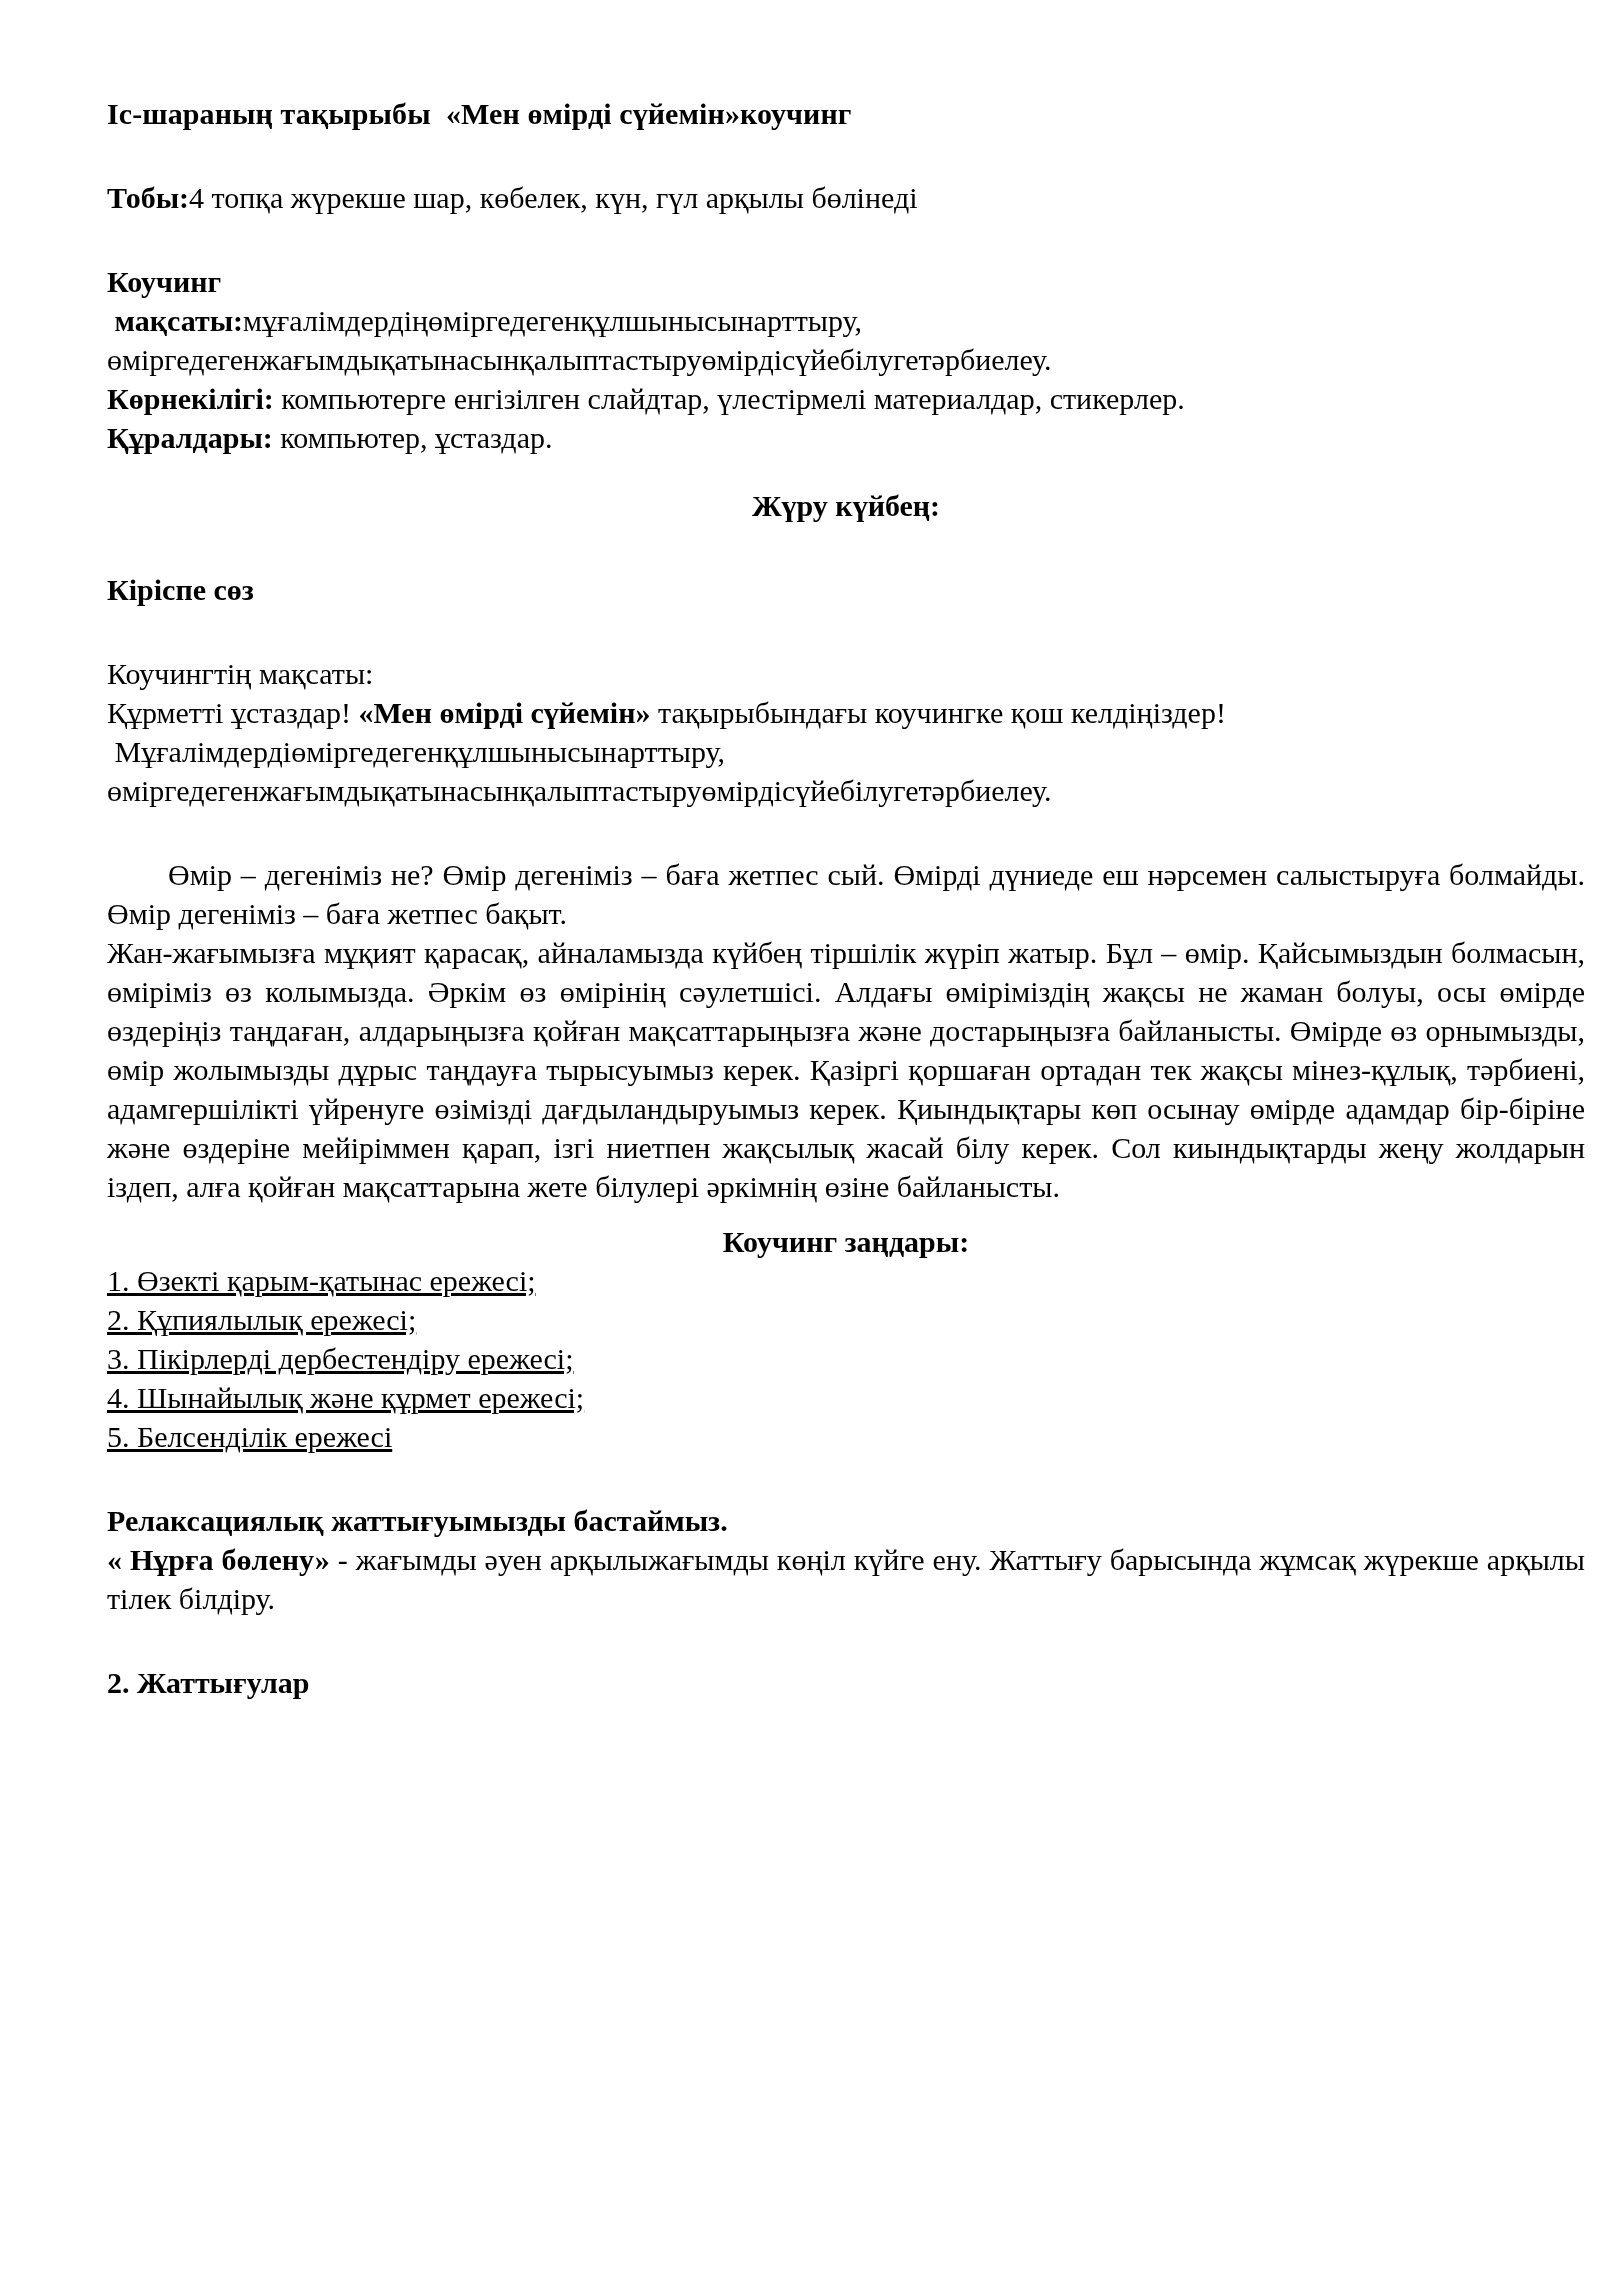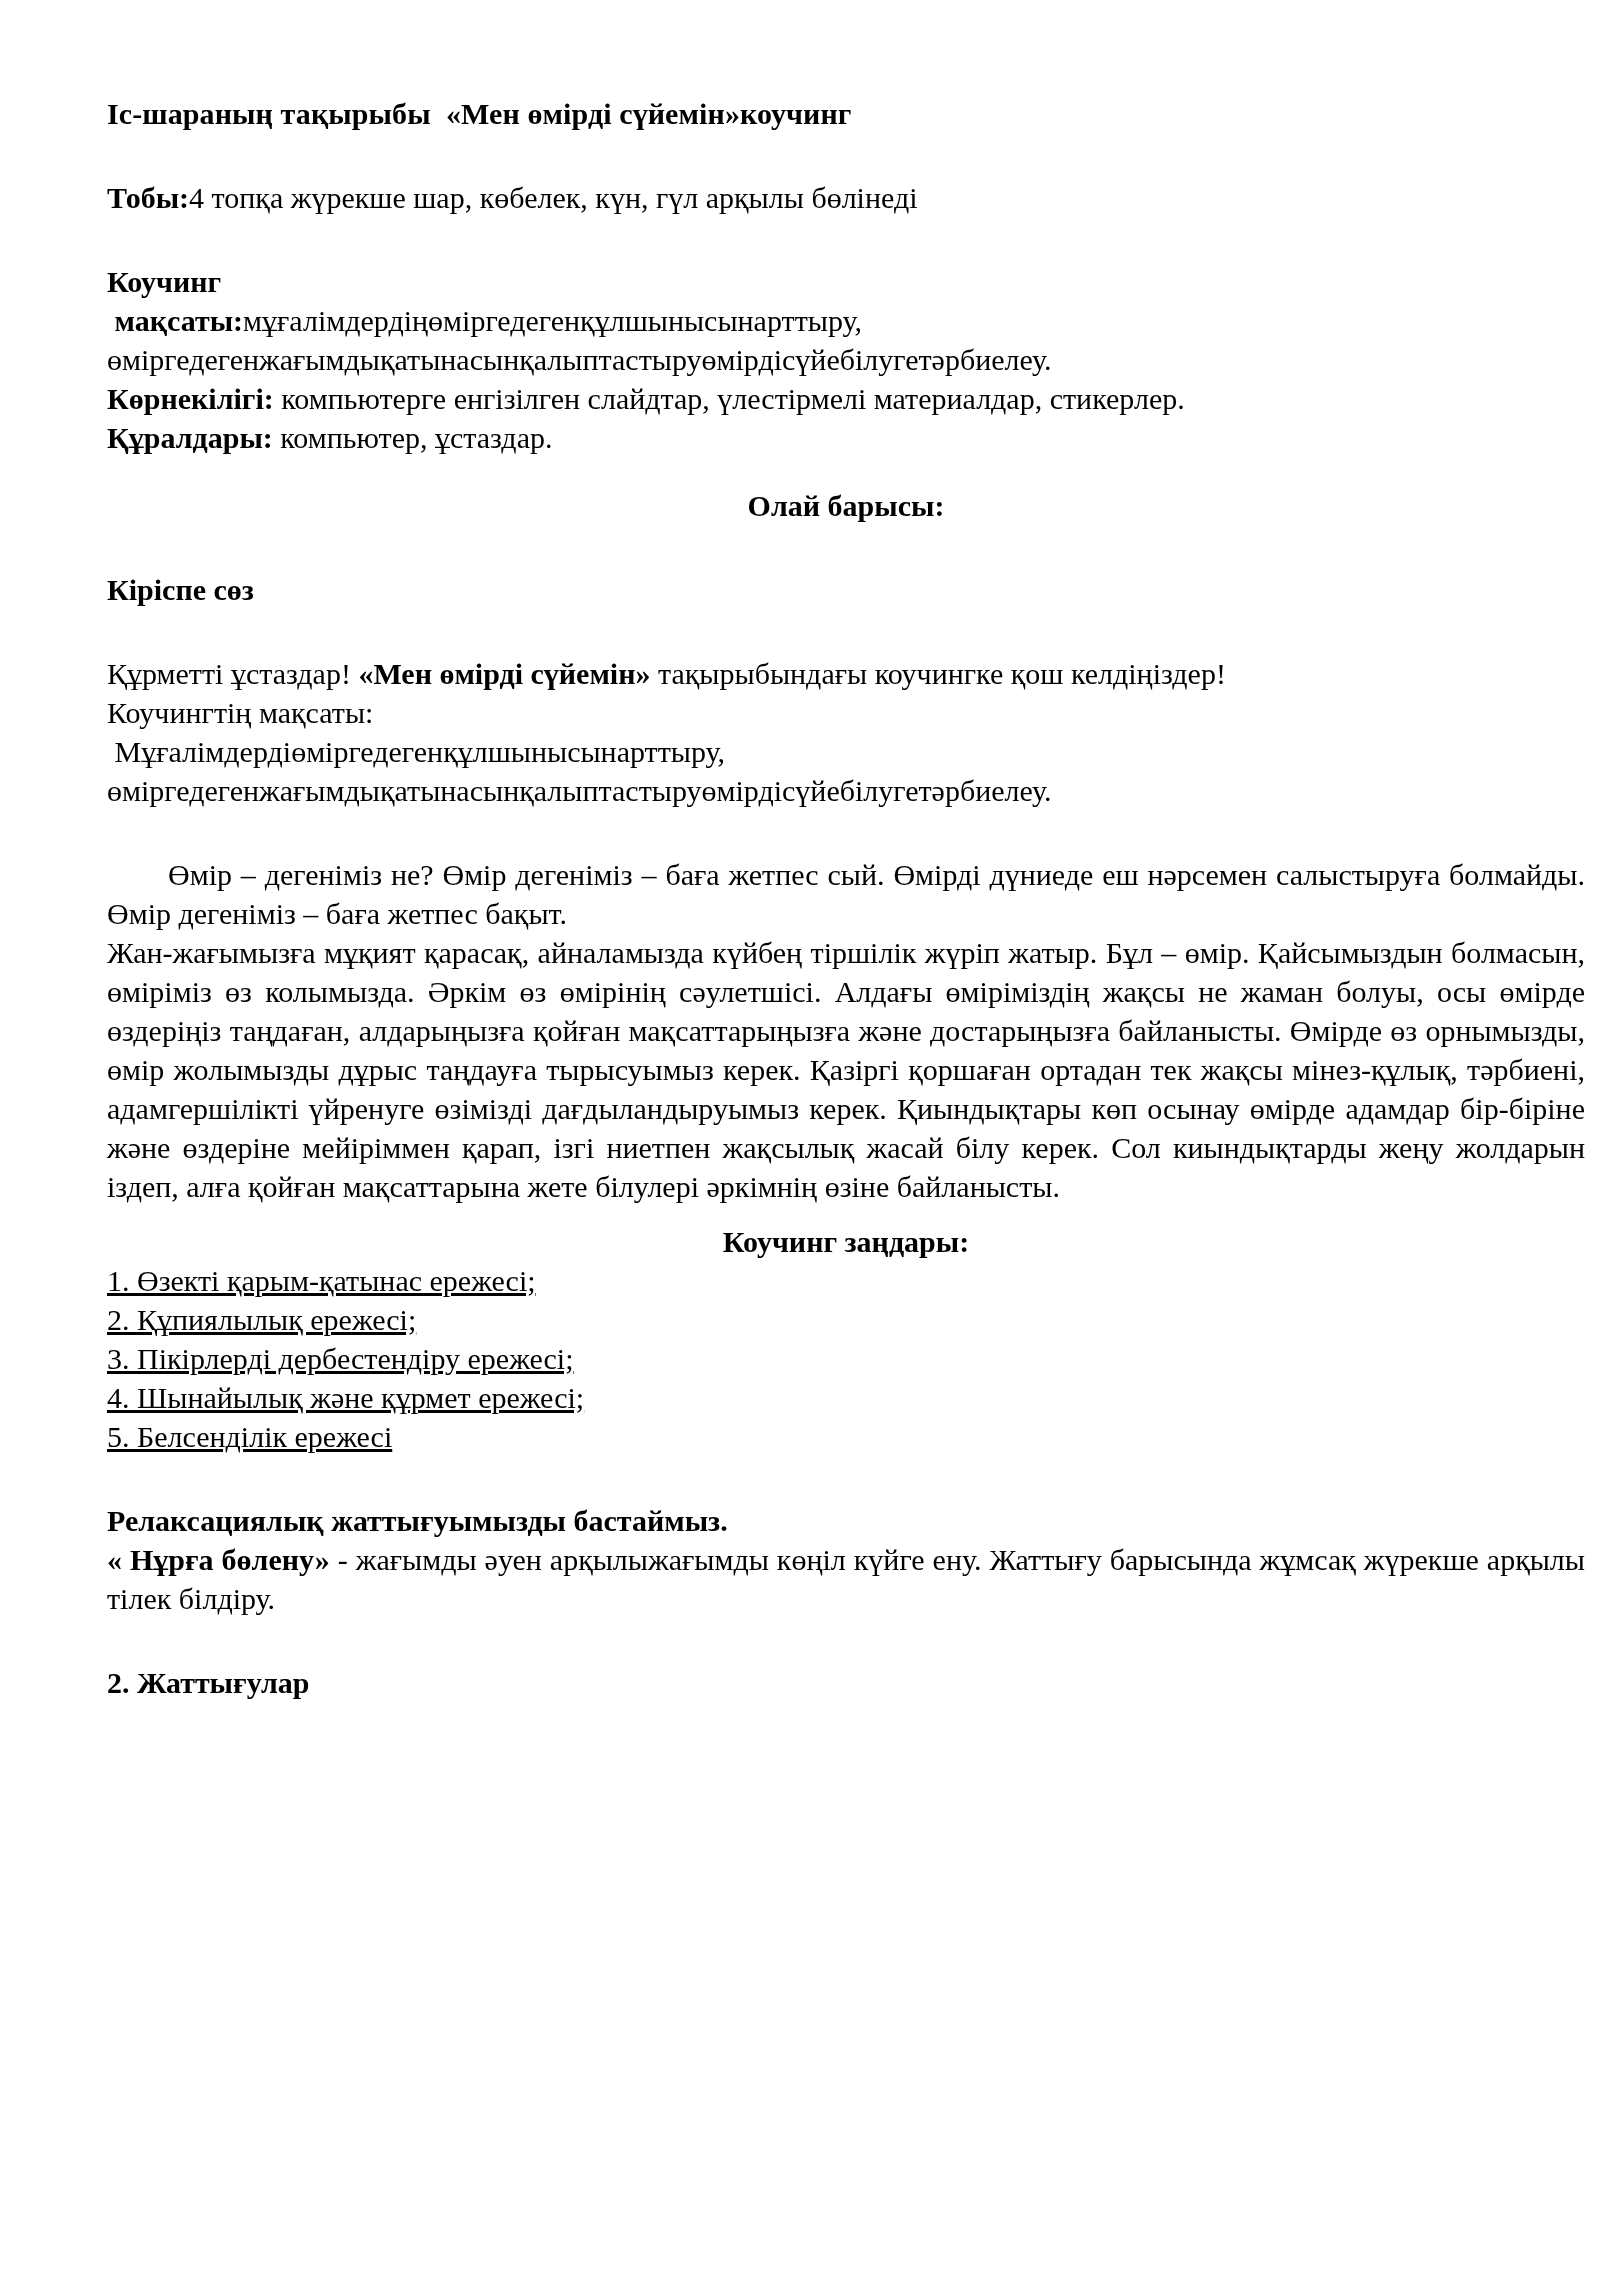--- a/index.html
+++ b/index.html
@@ -84,31 +84,31 @@
     <p class="blk line bold">Коучинг</p>
     <p class="blk line run"><span class="lbl"> мақсаты:</span><span>мұғалімдердіңөміргедегенқұлшынысынарттыру,</span></p>
     <p class="blk line run">өміргедегенжағымдықатынасынқалыптастыруөмірдісүйебілугетәрбиелеу.</p>
 
     <p class="blk line"><span class="lbl">Көрнекілігі:</span><span> компьютерге енгізілген слайдтар, үлестірмелі материалдар, стикерлер.</span></p>
 
     <p class="blk line"><span class="lbl">Құралдары:</span><span> компьютер, ұстаздар.</span></p>
 
     <div class="gap-md"></div>
 
-    <p class="blk sect-title-center">Олай барысы:</p>
+    <p class="blk sect-title-center">Жүру күйбең:</p>
 
     <div class="gap-lg"></div>
 
     <p class="blk line bold">Кіріспе сөз</p>
 
     <div class="gap-lg"></div>
 
+    <p class="blk line">Коучингтің мақсаты:</p>
+
     <p class="blk line"><span>Құрметті ұстаздар! </span><span class="bold">«Мен өмірді сүйемін»</span><span> тақырыбындағы коучингке қош келдіңіздер!</span></p>
-
-    <p class="blk line">Коучингтің мақсаты:</p>
     <p class="blk line run"> Мұғалімдердіөміргедегенқұлшынысынарттыру,</p>
     <p class="blk line run">өміргедегенжағымдықатынасынқалыптастыруөмірдісүйебілугетәрбиелеу.</p>
 
     <div class="gap-lg"></div>
 
     <p class="blk para first">Өмір – дегеніміз не? Өмір дегеніміз – баға жетпес сый. Өмірді дүниеде еш нәрсемен салыстыруға болмайды. Өмір дегеніміз – баға жетпес бақыт.</p>
     <p class="blk para">Жан-жағымызға мұқият қарасақ, айналамызда күйбең тіршілік жүріп жатыр. Бұл – өмір. Қайсымыздын болмасын, өміріміз өз колымызда. Әркім өз өмірінің сәулетшісі. Алдағы өміріміздің жақсы не жаман болуы, осы өмірде өздеріңіз таңдаған, алдарыңызға қойған мақсаттарыңызға және достарыңызға байланысты. Өмірде өз орнымызды, өмір жолымызды дұрыс таңдауға тырысуымыз керек. Қазіргі қоршаған ортадан тек жақсы мінез-құлық, тәрбиені, адамгершілікті үйренуге өзімізді дағдыландыруымыз керек. Қиындықтары көп осынау өмірде адамдар бір-біріне және өздеріне мейіріммен қарап, ізгі ниетпен жақсылық жасай білу керек. Сол киындықтарды жеңу жолдарын іздеп, алға қойған мақсаттарына жете білулері әркімнің өзіне байланысты.</p>
 
     <div class="gap-sm"></div>
 

